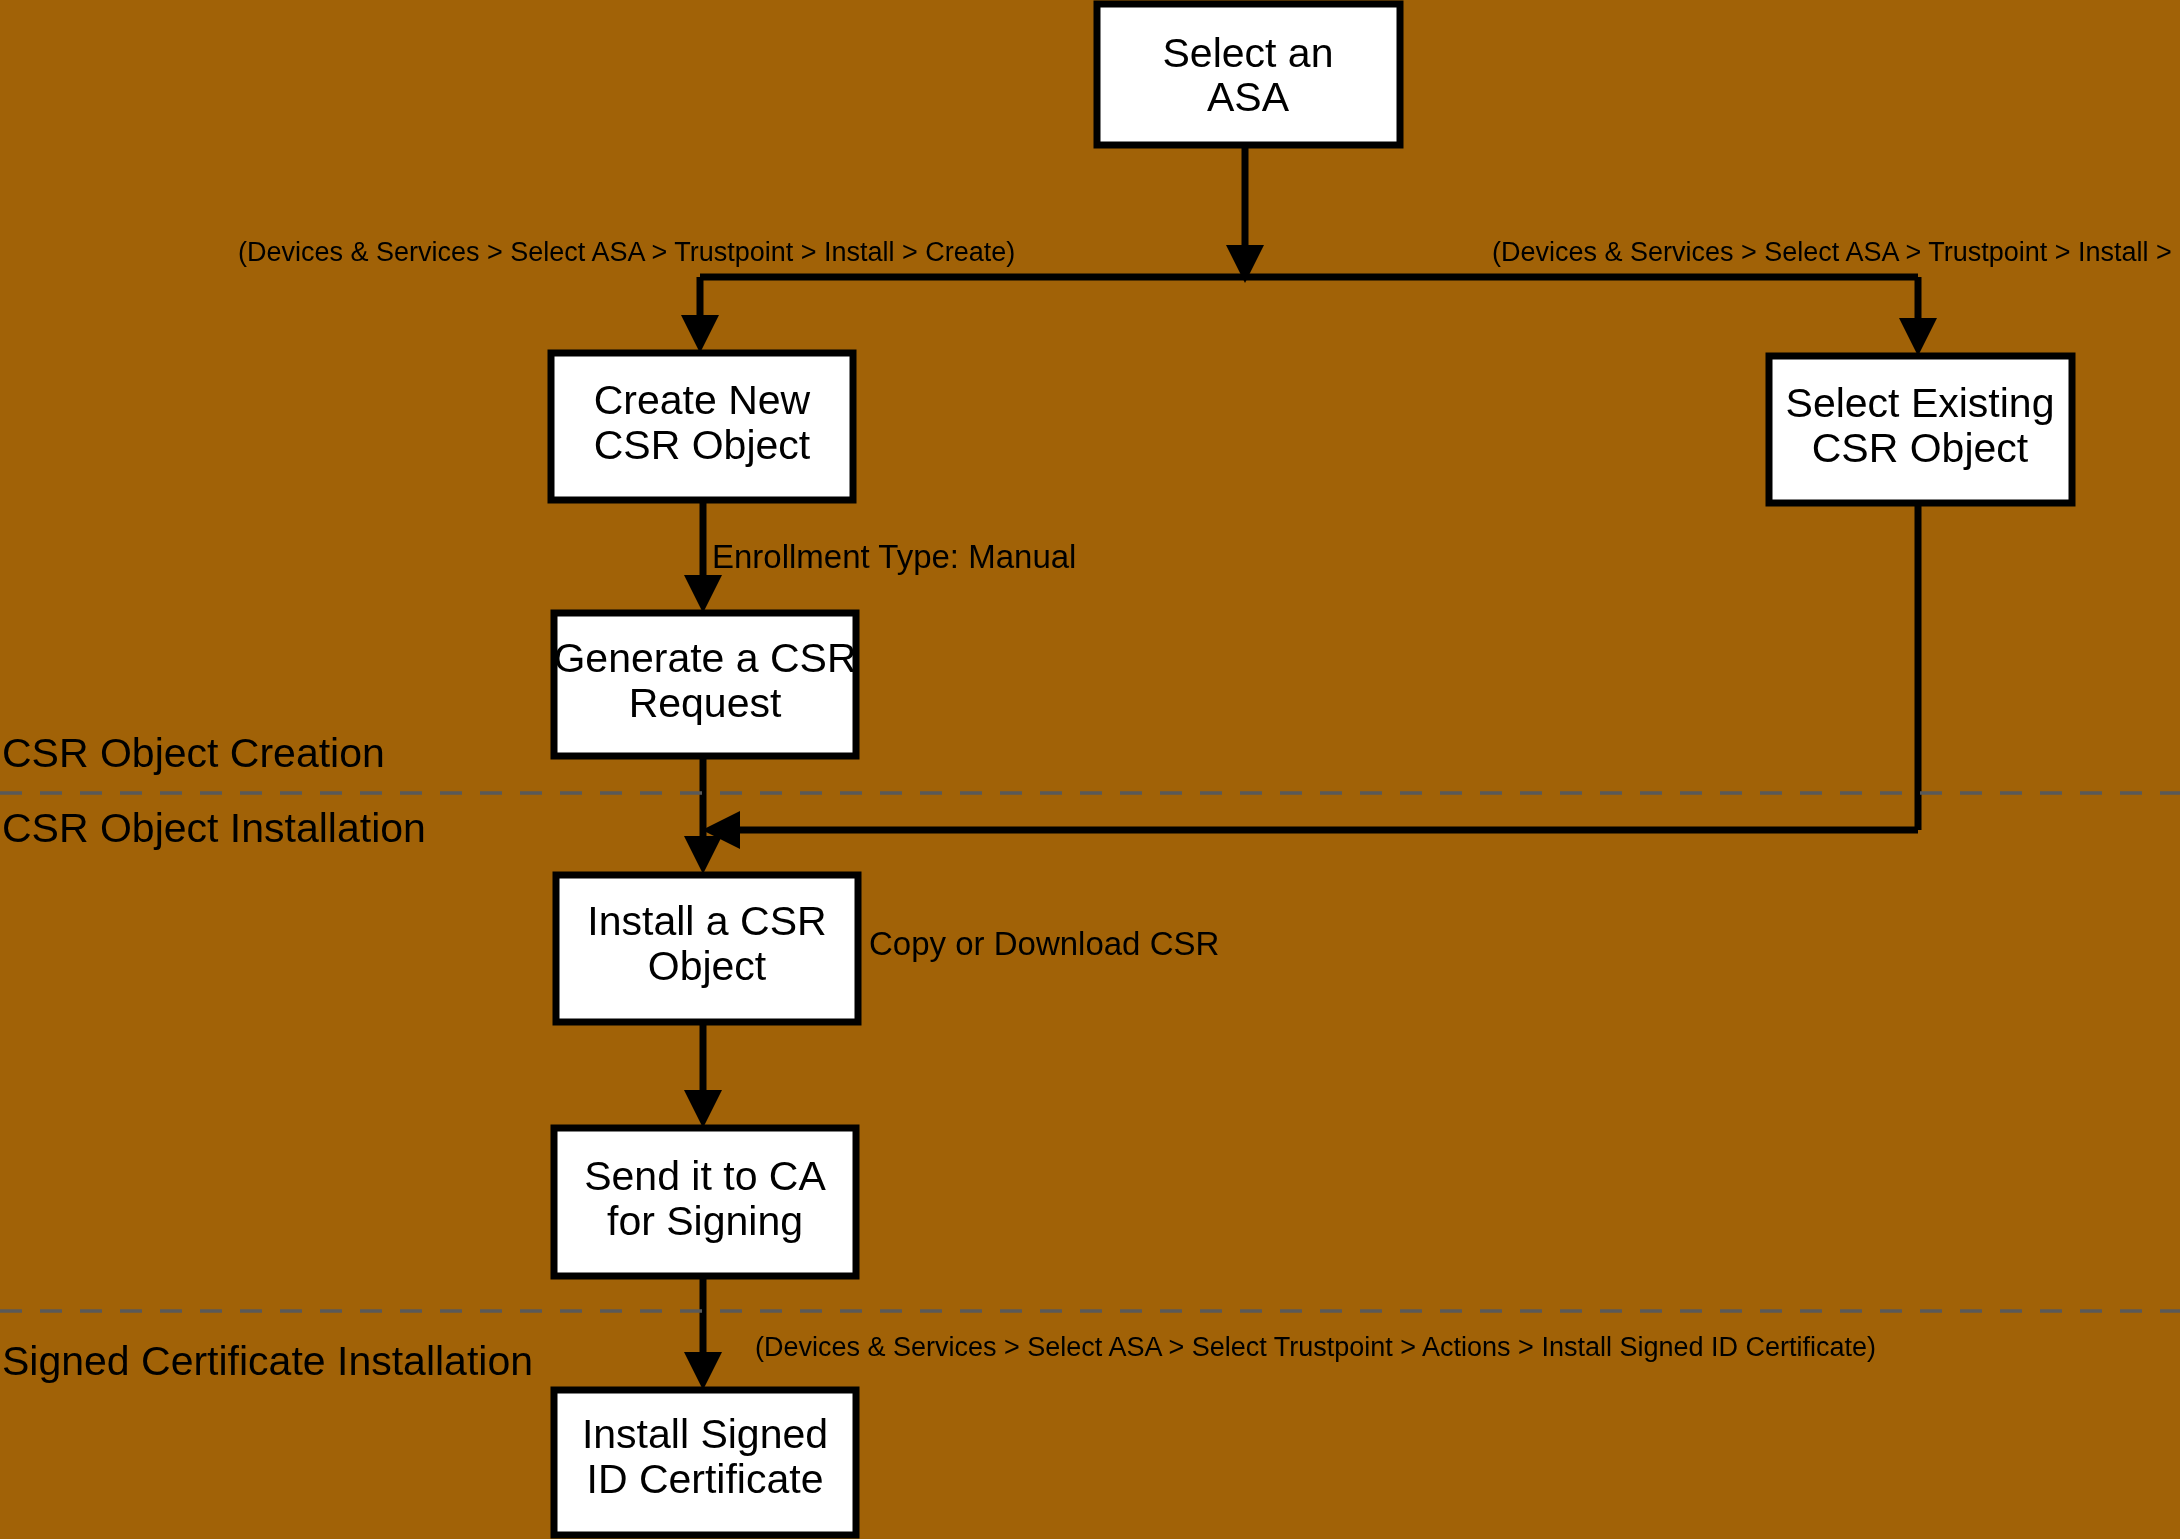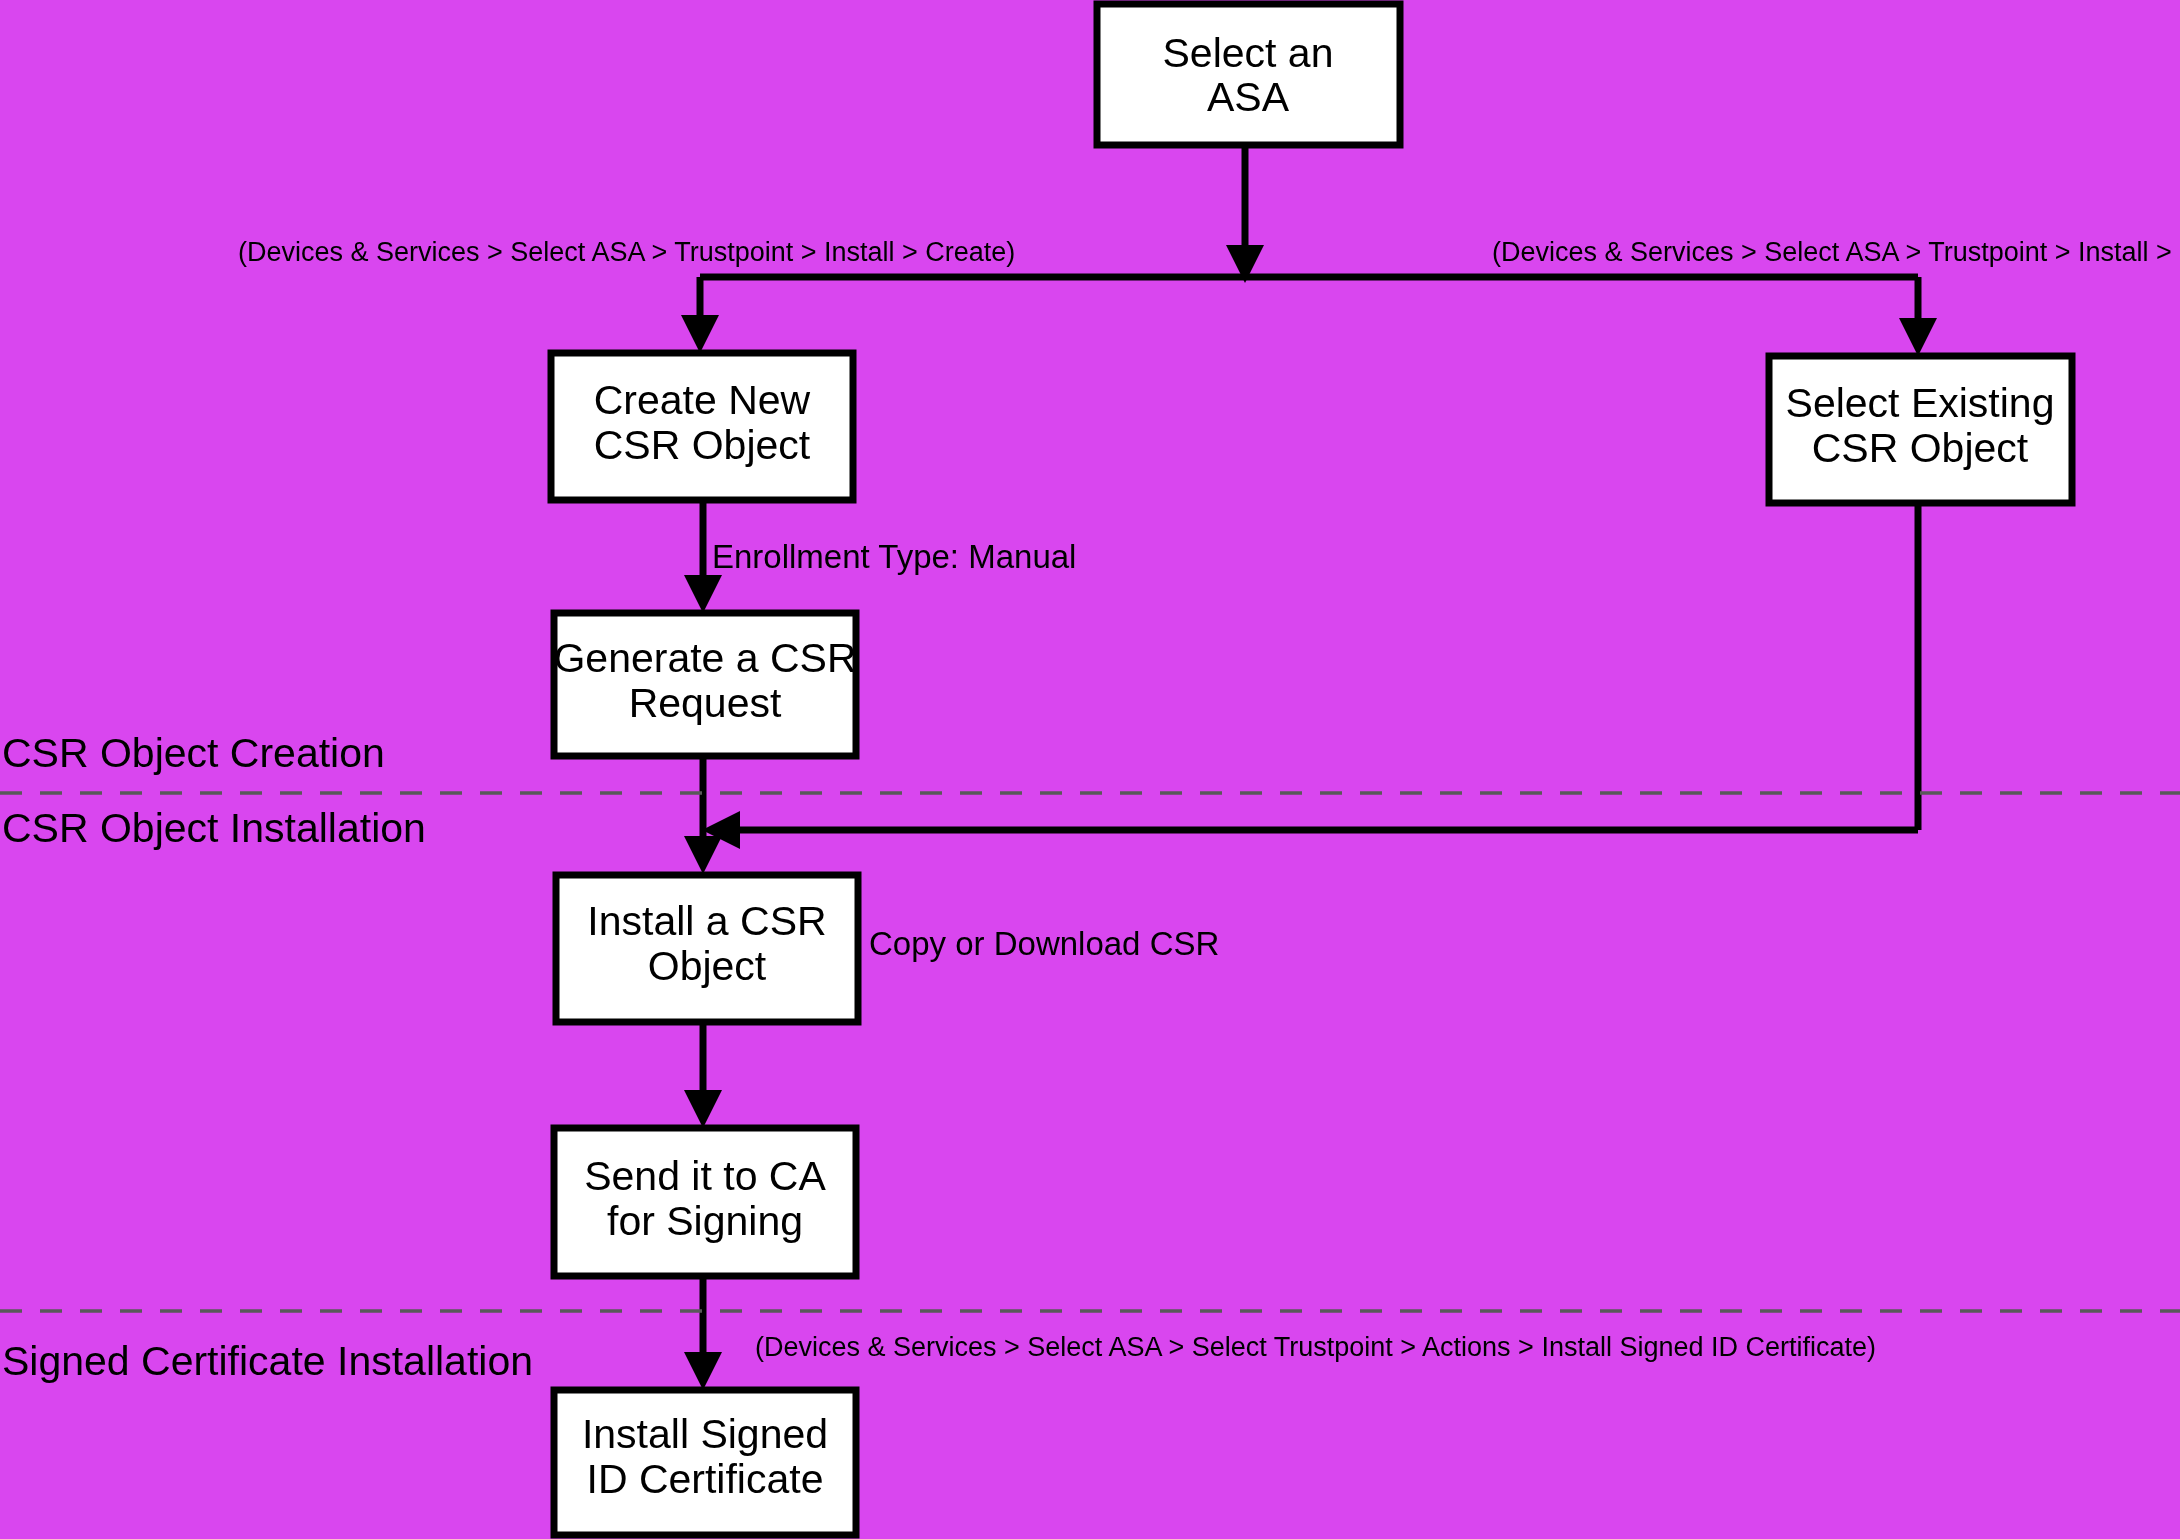--- a/index.html
+++ b/index.html
@@ -11,21 +11,21 @@
   body {
     font-family: "Liberation Sans", sans-serif;
     width: 2180px;
     height: 1539px;
     overflow: hidden;
   }
   #diagram-root {
     position: relative;
     width: 2180px;
     height: 1539px;
-    background: #d946ef;
+    background: #a16207;
   }
   svg#flow-svg {
     position: absolute;
     top: 0;
     left: 0;
     width: 2180px;
     height: 1539px;
     display: block;
   }
   .node-rect {

